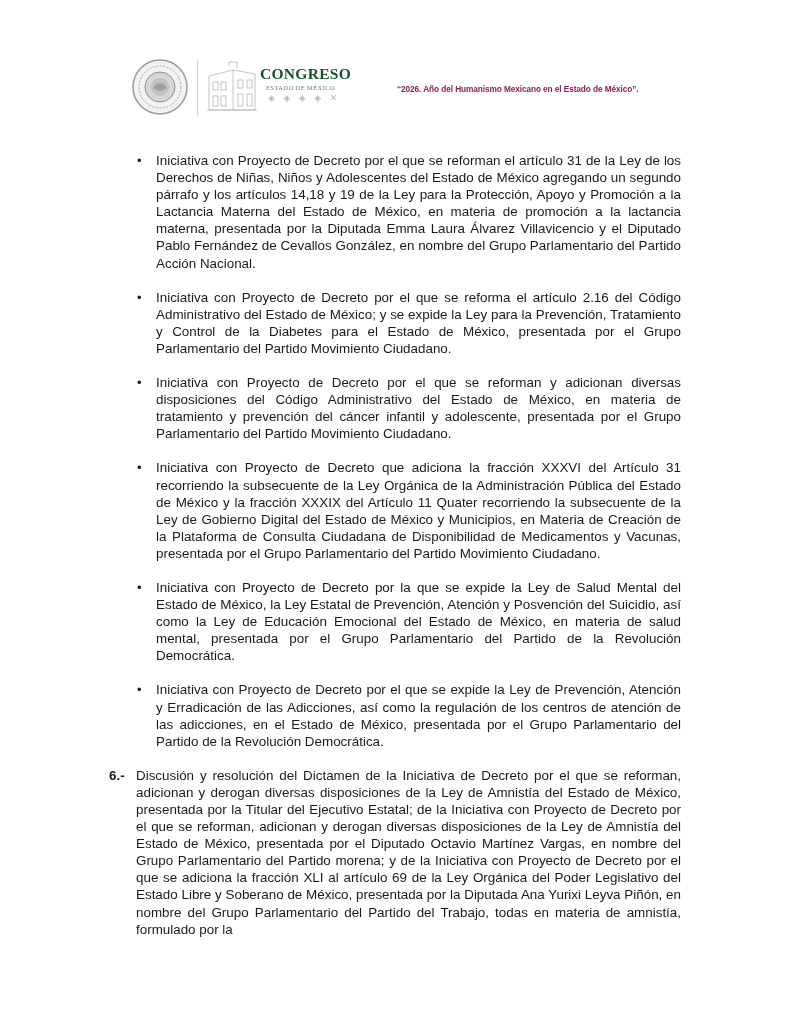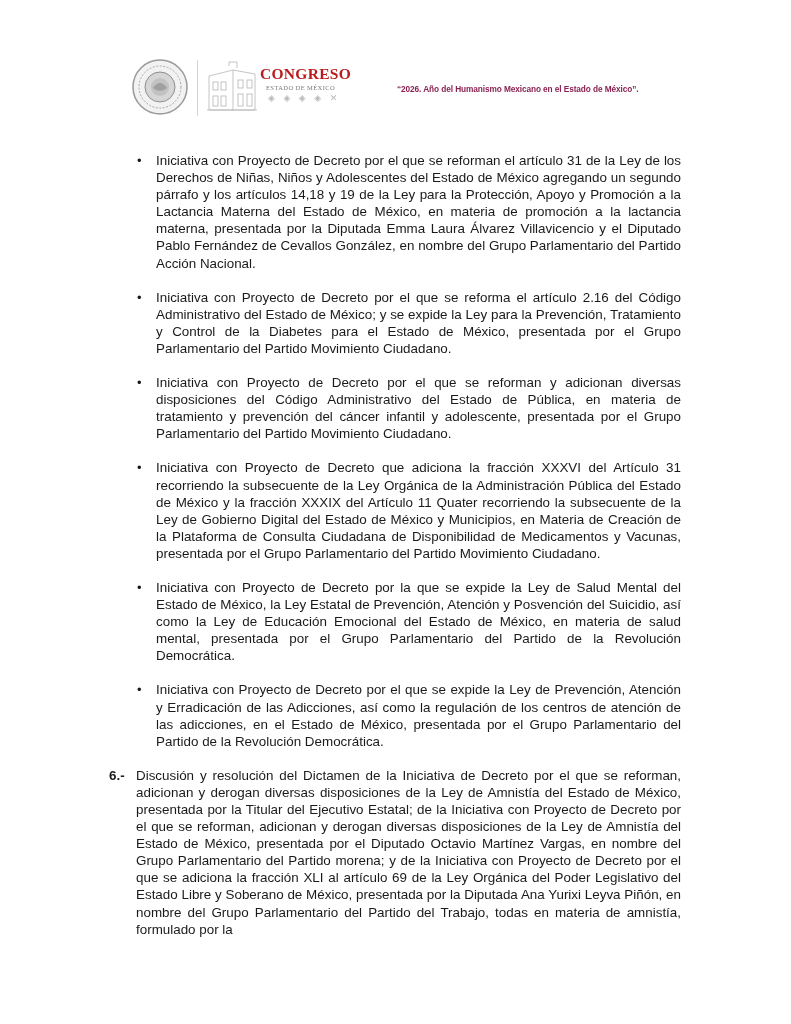--- a/index.html
+++ b/index.html
@@ -4,21 +4,21 @@
   <style>
     html, body { margin: 0; padding: 0; background: #ffffff; }
     body { width: 791px; height: 1024px; position: relative; overflow: hidden;
            font-family: "Liberation Sans", sans-serif; color: #1a1a1a; }
 
     .header { position: absolute; left: 0; top: 0; width: 791px; height: 130px; }
     .seal { position: absolute; left: 131px; top: 58px; width: 58px; height: 58px; }
     .vdivider { position: absolute; left: 197px; top: 60px; width: 1px; height: 56px; background: #d4d4d4; }
     .building { position: absolute; left: 205px; top: 58px; width: 54px; height: 56px; }
     .congreso-title { position: absolute; left: 260px; top: 65px; font-family: "Liberation Serif", serif;
-                      font-weight: bold; font-size: 15.5px; color: #b91c1c; letter-spacing: 0.3px; }
+                      font-weight: bold; font-size: 15.5px; color: #14532d; letter-spacing: 0.3px; }
     .congreso-sub { position: absolute; left: 266px; top: 84px; font-family: "Liberation Serif", serif;
                     font-size: 6.5px; color: #7a7a7a; letter-spacing: 0.4px; }
     .ornaments { position: absolute; left: 268px; top: 93px; font-size: 9px; color: #b8b8b8; letter-spacing: 3px; }
     .motto { position: absolute; left: 397px; top: 84px; font-size: 9px; font-weight: bold; color: #8b2252;
              letter-spacing: -0.1px; transform: scaleX(0.92); transform-origin: left center; }
 
     .content { position: absolute; left: 0; top: 152px; width: 791px; }
     .bullet-item { position: relative; margin-left: 156px; width: 525px; font-size: 13.4px; line-height: 17.1px;
                    text-align: justify; margin-bottom: 17px; }
     .bullet-dot { position: absolute; left: -19px; top: 0; font-size: 13px; }
@@ -58,21 +58,21 @@
   <div class="congreso-title">CONGRESO</div>
   <div class="congreso-sub">ESTADO DE MÉXICO</div>
   <div class="ornaments">◈ ◈ ◈ ◈ ✕</div>
   <div class="motto">“2026. Año del Humanismo Mexicano en el Estado de México”.</div>
 </div>
 
 <div class="content">
   <div id="bullets">
       <div class="bullet-item"><span class="bullet-dot">•</span><b>Iniciativa</b><span> con Proyecto de Decreto por el que se reforman el artículo 31 de la </span><b>Ley de los Derechos de Niñas, Niños y Adolescentes del Estado de México</b><span> agregando un segundo párrafo y los artículos 14,18 y 19 de la </span><b>Ley para la Protección, Apoyo y Promoción a la Lactancia Materna del Estado de México</b><span>, en materia de promoción a la lactancia materna, presentada por la Diputada Emma Laura Álvarez Villavicencio y el Diputado Pablo Fernández de Cevallos González, en nombre del Grupo Parlamentario del Partido Acción Nacional.</span></div>
       <div class="bullet-item"><span class="bullet-dot">•</span><b>Iniciativa</b><span> con Proyecto de Decreto por el que se reforma el artículo 2.16 del Código Administrativo del Estado de México; y se expide la </span><b>Ley para la Prevención, Tratamiento y Control de la Diabetes para el Estado de México</b><span>, presentada por el Grupo Parlamentario del Partido Movimiento Ciudadano.</span></div>
-      <div class="bullet-item"><span class="bullet-dot">•</span><b>Iniciativa</b><span> con Proyecto de Decreto por el que se reforman y adicionan diversas disposiciones del </span><b>Código Administrativo del Estado de Pública</b><span>, en materia de tratamiento y prevención del cáncer infantil y adolescente, presentada por el Grupo Parlamentario del Partido Movimiento Ciudadano.</span></div>
+      <div class="bullet-item"><span class="bullet-dot">•</span><b>Iniciativa</b><span> con Proyecto de Decreto por el que se reforman y adicionan diversas disposiciones del </span><b>Código Administrativo del Estado de México</b><span>, en materia de tratamiento y prevención del cáncer infantil y adolescente, presentada por el Grupo Parlamentario del Partido Movimiento Ciudadano.</span></div>
       <div class="bullet-item"><span class="bullet-dot">•</span><b>Iniciativa</b><span> con Proyecto de Decreto que adiciona la fracción XXXVI del Artículo 31 recorriendo la subsecuente de la </span><b>Ley Orgánica de la Administración Pública del Estado de México</b><span> y la fracción XXXIX del Artículo 11 Quater recorriendo la subsecuente de la </span><b>Ley de Gobierno Digital del Estado de México y Municipios</b><span>, en Materia de Creación de la Plataforma de Consulta Ciudadana de Disponibilidad de Medicamentos y Vacunas, presentada por el Grupo Parlamentario del Partido Movimiento Ciudadano.</span></div>
       <div class="bullet-item"><span class="bullet-dot">•</span><b>Iniciativa</b><span> con Proyecto de Decreto por la que se expide la </span><b>Ley de Salud Mental del Estado de México</b><span>, la </span><b>Ley Estatal de Prevención, Atención y Posvención del Suicidio</b><span>, así como la </span><b>Ley de Educación Emocional del Estado de México</b><span>, en materia de salud mental, presentada por el Grupo Parlamentario del Partido de la Revolución Democrática.</span></div>
       <div class="bullet-item"><span class="bullet-dot">•</span><b>Iniciativa</b><span> con Proyecto de Decreto por el que se expide la </span><b>Ley de Prevención, Atención y Erradicación de las Adicciones,</b><span> así como la regulación de los centros de atención de las adicciones, en el Estado de México, presentada por el Grupo Parlamentario del Partido de la Revolución Democrática.</span></div>
     </div>
   <div class="numbered-item">
     <span class="num-label">6.-</span>
     <span id="numbered-text"><span>Discusión y resolución del </span><b>Dictamen</b><span> de la </span><b>Iniciativa</b><span> de Decreto por el que se reforman, adicionan y derogan diversas disposiciones de la </span><b>Ley de Amnistía del Estado de México</b><span>, presentada por la Titular del Ejecutivo Estatal; de la </span><b>Iniciativa</b><span> con Proyecto de Decreto por el que se reforman, adicionan y derogan diversas disposiciones de la </span><b>Ley de Amnistía del Estado de México</b><span>, presentada por el Diputado Octavio Martínez Vargas, en nombre del Grupo Parlamentario del Partido morena; y de la </span><b>Iniciativa</b><span> con Proyecto de Decreto por el que se adiciona la fracción XLI al artículo 69 de la </span><b>Ley Orgánica del Poder Legislativo del Estado Libre y Soberano de México</b><span>, presentada por la Diputada Ana Yurixi Leyva Piñón, en nombre del Grupo Parlamentario del Partido del Trabajo, todas en materia de amnistía, formulado por la</span></span>
   </div>
 </div>
 

